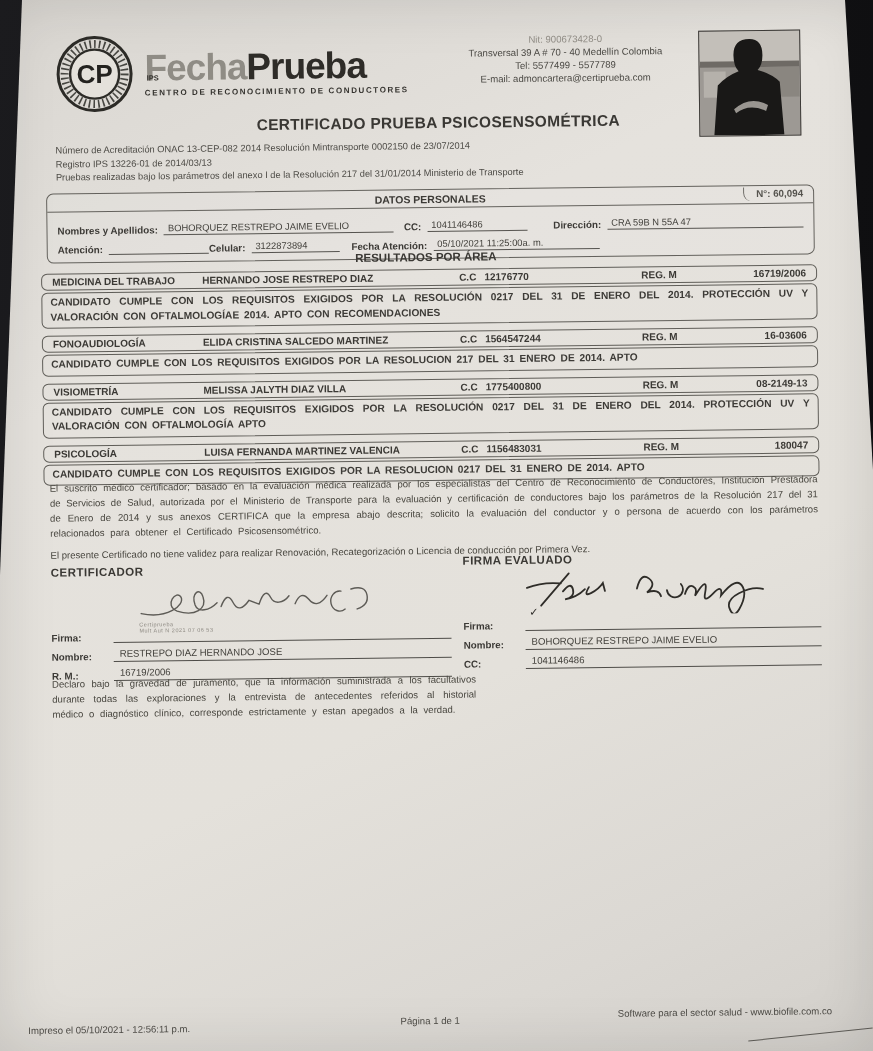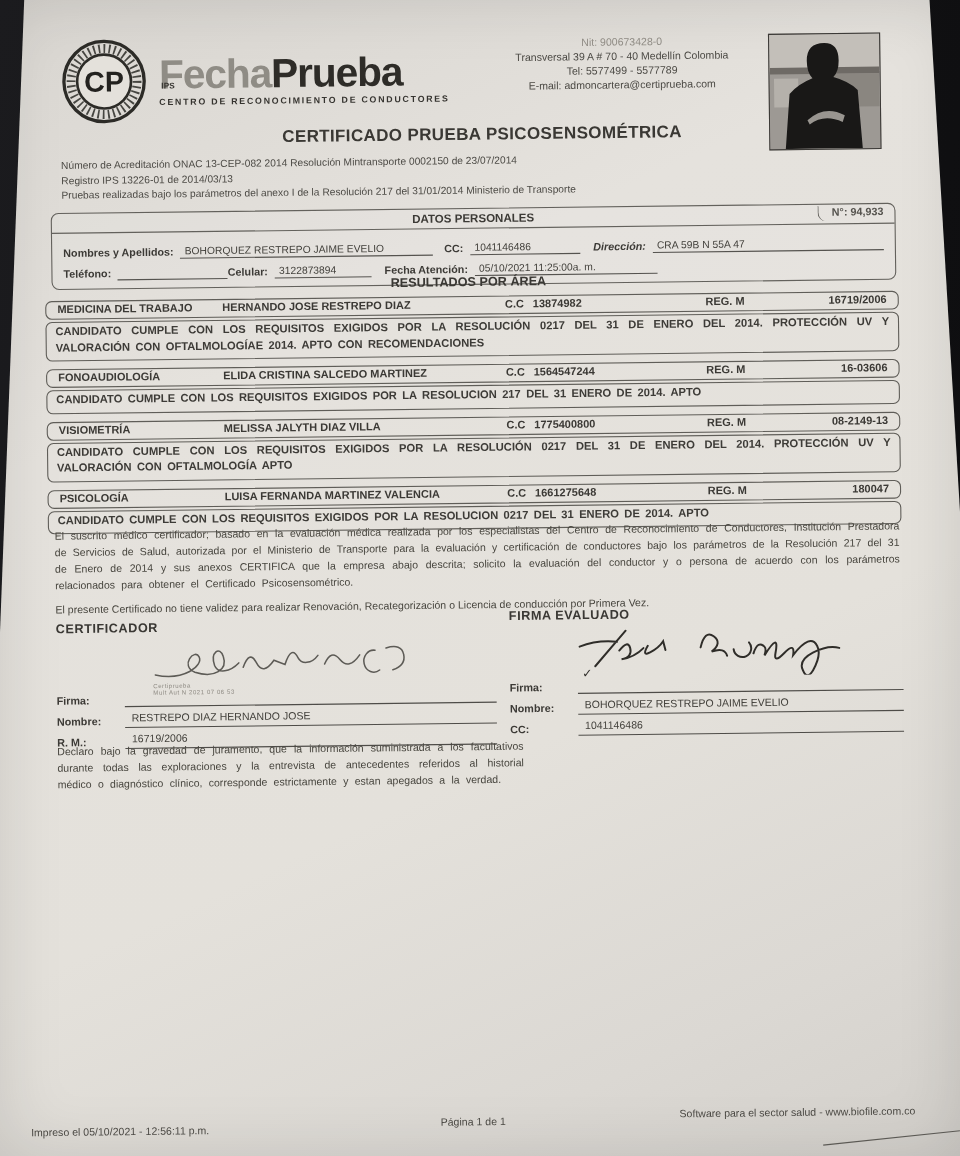--- a/index.html
+++ b/index.html
@@ -137,50 +137,50 @@
       <div class="doc-title">CERTIFICADO PRUEBA PSICOSENSOMÉTRICA</div>
       <div class="accr">
         <div>Número de Acreditación ONAC 13-CEP-082 2014 Resolución Mintransporte 0002150 de 23/07/2014</div>
         <div>Registro IPS 13226-01 de 2014/03/13</div>
         <div>Pruebas realizadas bajo los parámetros del anexo I de la Resolución 217 del 31/01/2014 Ministerio de Transporte</div>
       </div>
 
       <div class="datos">
         <div class="datos-head">
           <span>DATOS PERSONALES</span>
-          <span class="numero">N°: 94,933</span>
+          <span class="numero">N°: 60,094</span>
         </div>
         <div class="datos-body">
           <div class="d-row">
             <span class="d-label">Nombres y Apellidos:</span>
             <span class="d-val" style="width:222px;">BOHORQUEZ RESTREPO JAIME EVELIO</span>
             <span class="d-label" style="margin-left:10px;">CC:</span>
             <span class="d-val" style="width:92px;">1041146486</span>
-            <span class="d-label" style="margin-left:12px;font-style:italic;">Dirección:</span>
+            <span class="d-label" style="margin-left:26px;">Dirección:</span>
             <span class="d-val grow">CRA 59B N 55A 47</span>
           </div>
           <div class="d-row" style="max-width:560px;">
-            <span class="d-label">Teléfono:</span>
+            <span class="d-label">Atención:</span>
             <span class="d-val" style="width:92px;"></span>
             <span class="d-label" style="margin-left:0;">Celular:</span>
             <span class="d-val" style="width:80px;">3122873894</span>
             <span class="d-label" style="margin-left:12px;">Fecha Atención:</span>
             <span class="d-val" style="width:158px;">05/10/2021 11:25:00a. m.</span>
           </div>
         </div>
       </div>
 
       <div class="res-title">RESULTADOS POR ÁREA</div>
       <div class="areas">
 
         <div class="area-block">
           <div class="area-head">
             <span class="a-name">MEDICINA DEL TRABAJO</span>
             <span class="a-prof">HERNANDO JOSE RESTREPO DIAZ</span>
-            <span class="a-cc"><span>C.C</span><span class="cc-num">13874982</span></span>
+            <span class="a-cc"><span>C.C</span><span class="cc-num">12176770</span></span>
             <span class="a-reg">REG. M</span>
             <span class="a-num">16719/2006</span>
           </div>
           <div class="area-result">CANDIDATO CUMPLE CON LOS REQUISITOS EXIGIDOS POR LA RESOLUCIÓN 0217 DEL 31 DE ENERO DEL 2014. PROTECCIÓN UV Y VALORACIÓN CON OFTALMOLOGÍAE 2014. APTO CON RECOMENDACIONES</div>
         </div>
 
         <div class="area-block">
           <div class="area-head">
             <span class="a-name">FONOAUDIOLOGÍA</span>
             <span class="a-prof">ELIDA CRISTINA SALCEDO MARTINEZ</span>
@@ -199,21 +199,21 @@
             <span class="a-reg">REG. M</span>
             <span class="a-num">08-2149-13</span>
           </div>
           <div class="area-result">CANDIDATO CUMPLE CON LOS REQUISITOS EXIGIDOS POR LA RESOLUCIÓN 0217 DEL 31 DE ENERO DEL 2014. PROTECCIÓN UV Y VALORACIÓN CON OFTALMOLOGÍA APTO</div>
         </div>
 
         <div class="area-block">
           <div class="area-head">
             <span class="a-name">PSICOLOGÍA</span>
             <span class="a-prof">LUISA FERNANDA MARTINEZ VALENCIA</span>
-            <span class="a-cc"><span>C.C</span><span class="cc-num">1661275648</span></span>
+            <span class="a-cc"><span>C.C</span><span class="cc-num">1156483031</span></span>
             <span class="a-reg">REG. M</span>
             <span class="a-num">180047</span>
           </div>
           <div class="area-result">CANDIDATO CUMPLE CON LOS REQUISITOS EXIGIDOS POR LA RESOLUCION 0217 DEL 31 ENERO DE 2014.  APTO</div>
         </div>
       </div>
 
       <div class="para1">El suscrito médico certificador; basado en la evaluación médica realizada por los especialistas del Centro de Reconocimiento de Conductores, Institución Prestadora de Servicios de Salud, autorizada por el Ministerio de Transporte para la evaluación y certificación de conductores bajo los parámetros de la Resolución 217 del 31 de Enero de 2014 y sus anexos CERTIFICA que la empresa abajo descrita; solicito la evaluación del conductor y o persona de acuerdo con los parámetros relacionados para obtener el Certificado Psicosensométrico.</div>
       <div class="para2">El presente Certificado no tiene validez para realizar Renovación, Recategorización o Licencia de conducción por Primera Vez.</div>
 

